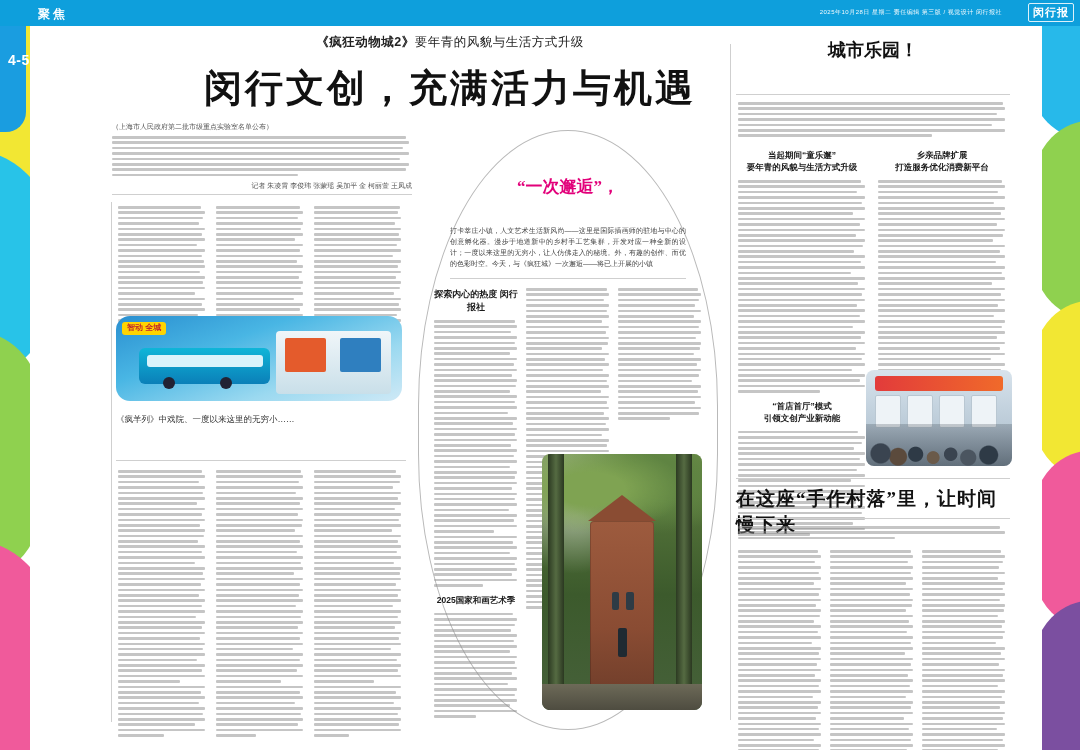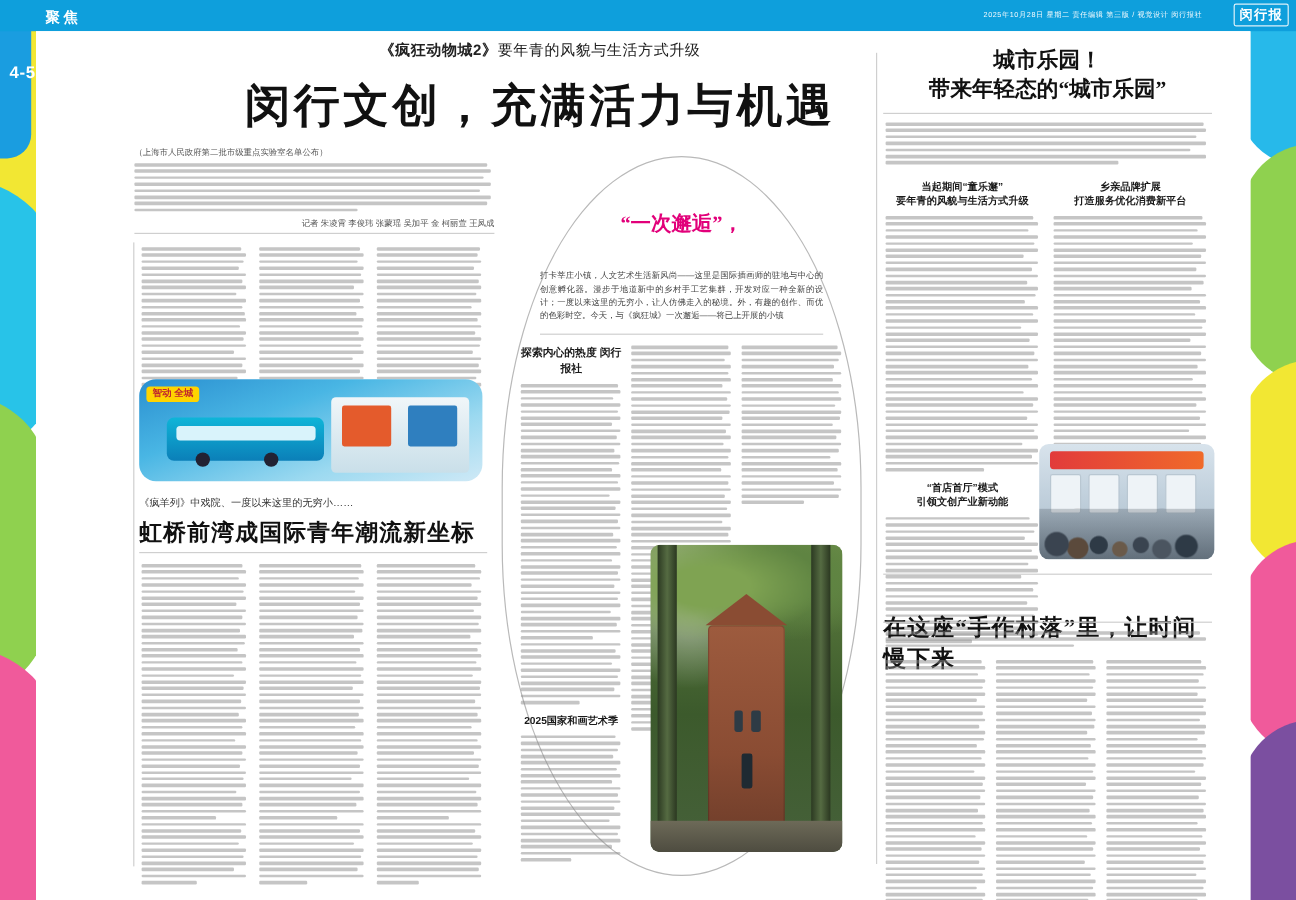--- a/index.html
+++ b/index.html
@@ -219,21 +219,21 @@
       radial-gradient(circle at 58% 72%, #3a4450 0 7%, rgba(0,0,0,0) 8%),
       radial-gradient(circle at 70% 80%, #4b5560 0 7%, rgba(0,0,0,0) 8%),
       radial-gradient(circle at 84% 74%, #2e3a46 0 7%, rgba(0,0,0,0) 8%),
       linear-gradient(180deg, rgba(60,70,80,.25), rgba(40,50,60,.55));
   }
 
   
   .sub-kicker { font-size: 8.5px; color: #333; }
   .sub-title {
     font-family: "Liberation Serif", serif;
-    font-weight: bold; color: #111; margin-top: 24px;
+    font-weight: bold; color: #111;
   }
   .mini-head {
     text-align:center; font-weight:bold; color:#1a1a1a;
   }
 
   .byline { font-size: 7px; color:#555; text-align:right; }
   .caption { font-size: 7px; color:#555; }
 </style>
 </head>
 <body>
@@ -374,21 +374,20 @@
 全城</div>
       <div class="stand"></div>
       <div class="bus">
           <div class="wheel1"></div>
           <div class="wheel2"></div>
         </div>
     </div>
 
     <div style="position:absolute; left:86px; top:388px; width:290px;">
       <div class="sub-kicker">《疯羊列》中戏院、一度以来这里的无穷小……</div>
-      <div class="sub-title" style="font-size:19px; margin-top:5px; letter-spacing:1px;">虹桥前湾成国际青年潮流新坐标</div>
     </div>
     <div class="hline" style="left:86px; top:434px; width:290px;"></div>
 
     <div style="position:absolute; left:88px; top:444px; width:88px;" class="faux dense">
       <i style="width:95%"></i>
         <i style="width:99%"></i>
         <i style="width:92%"></i>
         <i style="width:99%"></i>
         <i style="width:97%"></i>
       <i style="width:99%"></i>
@@ -735,21 +734,20 @@
         <div class="win w2"></div>
         <div class="win w3"></div>
       </div>
       <div class="ground"></div>
     </div>
 
     <div class="vline" style="left:700px; top:18px; height:676px;"></div>
 
     <div class="rt-title" style="position:absolute; left:706px; top:12px; width:274px; font-size:18px;">
       <div>城市乐园！</div>
-      <div>带来年轻态的“城市乐园”</div>
     </div>
 
     <div class="hline" style="left:706px; top:68px; width:274px;"></div>
 
     <div style="position:absolute; left:708px; top:76px; width:270px;" class="faux dense">
       <i style="width:98%"></i>
         <i style="width:99%"></i>
         <i style="width:96%"></i>
         <i style="width:99%"></i>
       <i style="width:94%"></i>

